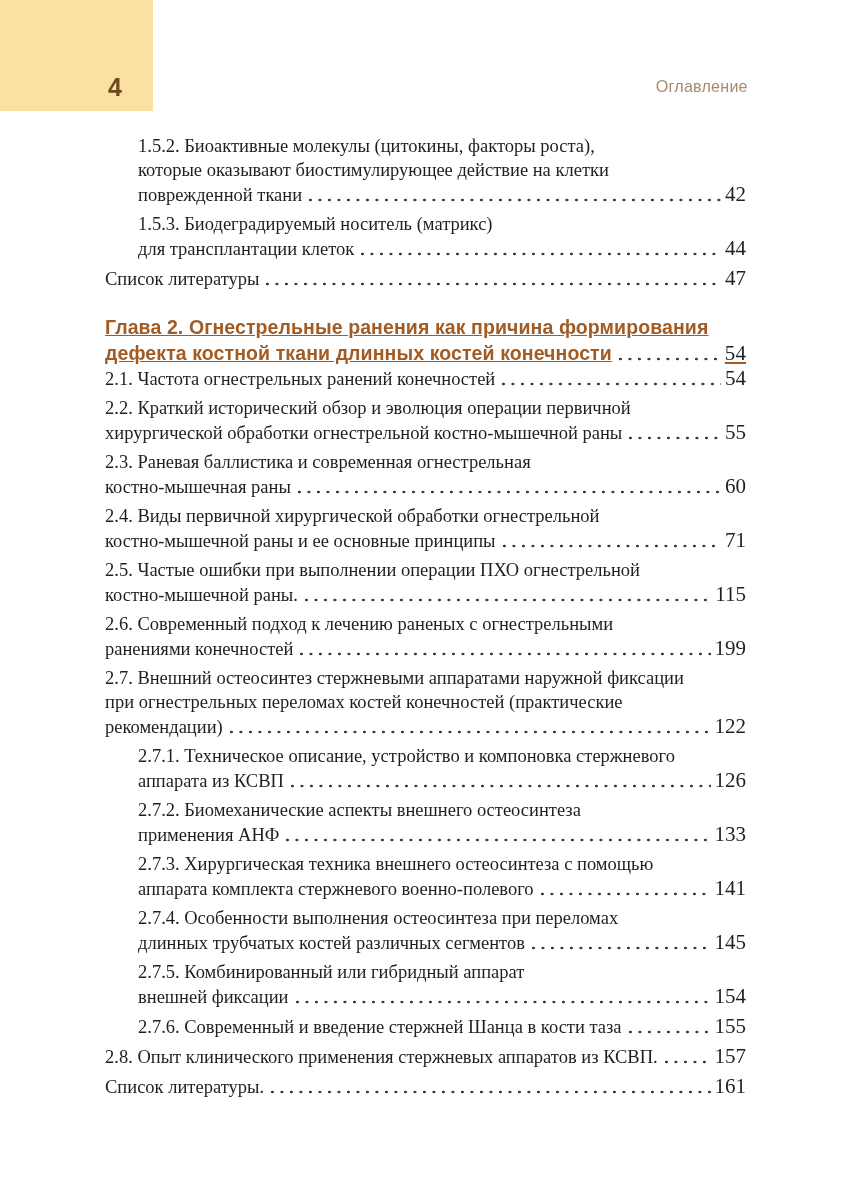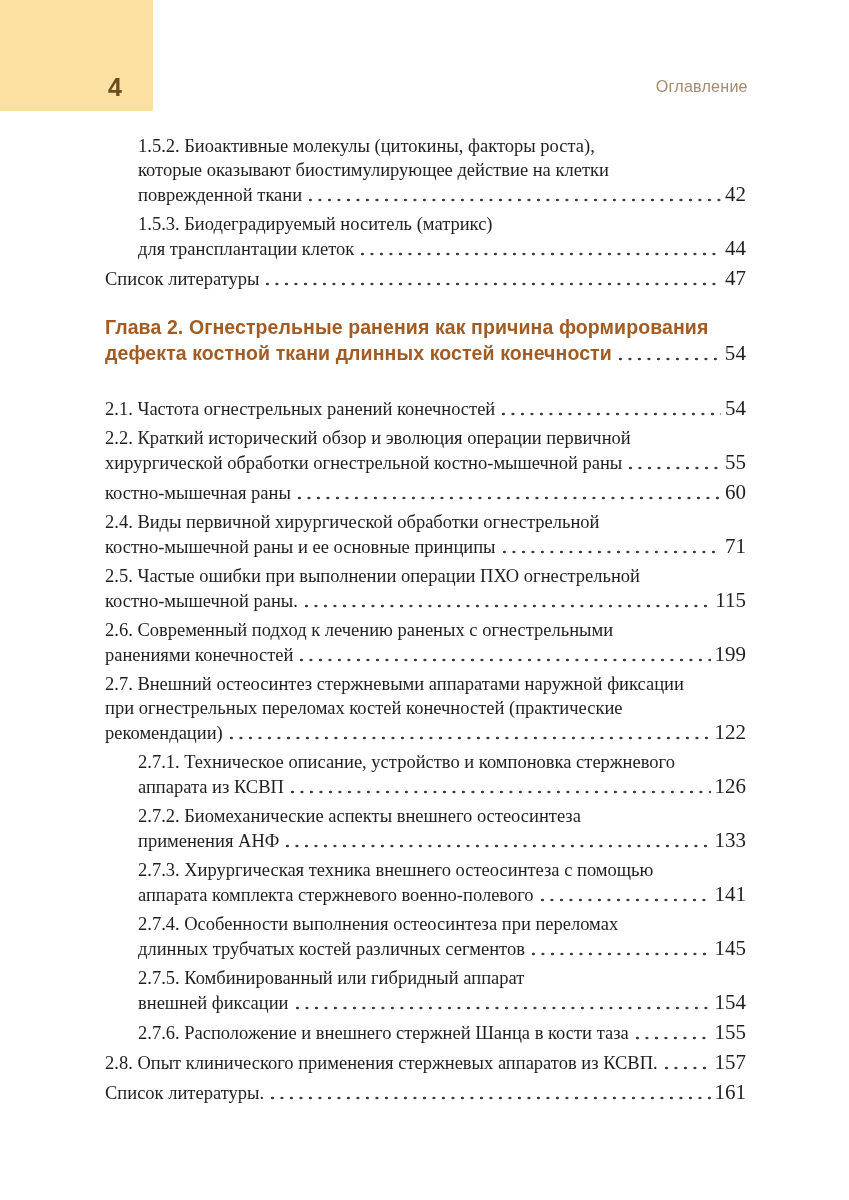--- a/index.html
+++ b/index.html
@@ -29,24 +29,25 @@
   .running-head {
     position:absolute; top:77px; right:101px;
     font-family:"Liberation Sans", sans-serif;
     font-size:17px; color: var(--running_head);
     letter-spacing:0.2px; transform:scaleX(0.95); transform-origin:right;
   }
   .toc { position:absolute; left:105px; top:134px; width:641px; }
   .entry { margin:0 0 5px 0; font-size:18.5px; line-height:24px; }
   .entry.sub { padding-left:33px; }
   .entry.chapter {
-    margin-top:23px; margin-bottom:30px;
+    margin-top:23px; margin-bottom:0;
     font-family:"Liberation Sans", sans-serif; font-weight:bold;
     color: var(--chapter_heading); font-size:19.5px; line-height:26px;
     letter-spacing:0.1px;
+    text-decoration:underline;
   }
   .line.last { display:flex; align-items:baseline; }
   .line .txt { flex:0 1 auto; }
   .leader {
     flex:1 1 auto; min-width:14px; align-self:flex-end;
     height:4px; margin:0 4px 5px 7px;
     background-image: radial-gradient(circle at 1.6px 2px, var(--leader_dots) 1.3px, transparent 1.6px);
     background-size:9.5px 4px; background-repeat:repeat-x;
   }
   .pg {
@@ -105,20 +106,21 @@
       </div>
       <div class="entry top">
         <div class="line">2.2. Краткий исторический обзор и эволюция операции первичной</div>
         <div class="line last">
           <span class="txt">хирургической обработки огнестрельной костно-мышечной раны</span>
           <span class="leader"></span>
           <span class="pg">55</span>
         </div>
       </div>
       <div class="entry top">
+        <div class="line">2.3. Раневая баллистика и современная огнестрельная</div>
         <div class="line last">
           <span class="txt">костно-мышечная раны</span>
           <span class="leader"></span>
           <span class="pg">60</span>
         </div>
       </div>
       <div class="entry top">
         <div class="line">2.4. Виды первичной хирургической обработки огнестрельной</div>
         <div class="line last">
           <span class="txt">костно-мышечной раны и ее основные принципы</span>
@@ -186,21 +188,21 @@
       <div class="entry sub">
         <div class="line">2.7.5. Комбинированный или гибридный аппарат</div>
         <div class="line last">
           <span class="txt">внешней фиксации</span>
           <span class="leader"></span>
           <span class="pg">154</span>
         </div>
       </div>
       <div class="entry sub">
         <div class="line last">
-          <span class="txt">2.7.6. Расположение и внешнего стержней Шанца в кости таза</span>
+          <span class="txt">2.7.6. Современный и введение стержней Шанца в кости таза</span>
           <span class="leader"></span>
           <span class="pg">155</span>
         </div>
       </div>
       <div class="entry top">
         <div class="line last">
           <span class="txt">2.8. Опыт клинического применения стержневых аппаратов из КСВП.</span>
           <span class="leader"></span>
           <span class="pg">157</span>
         </div>

